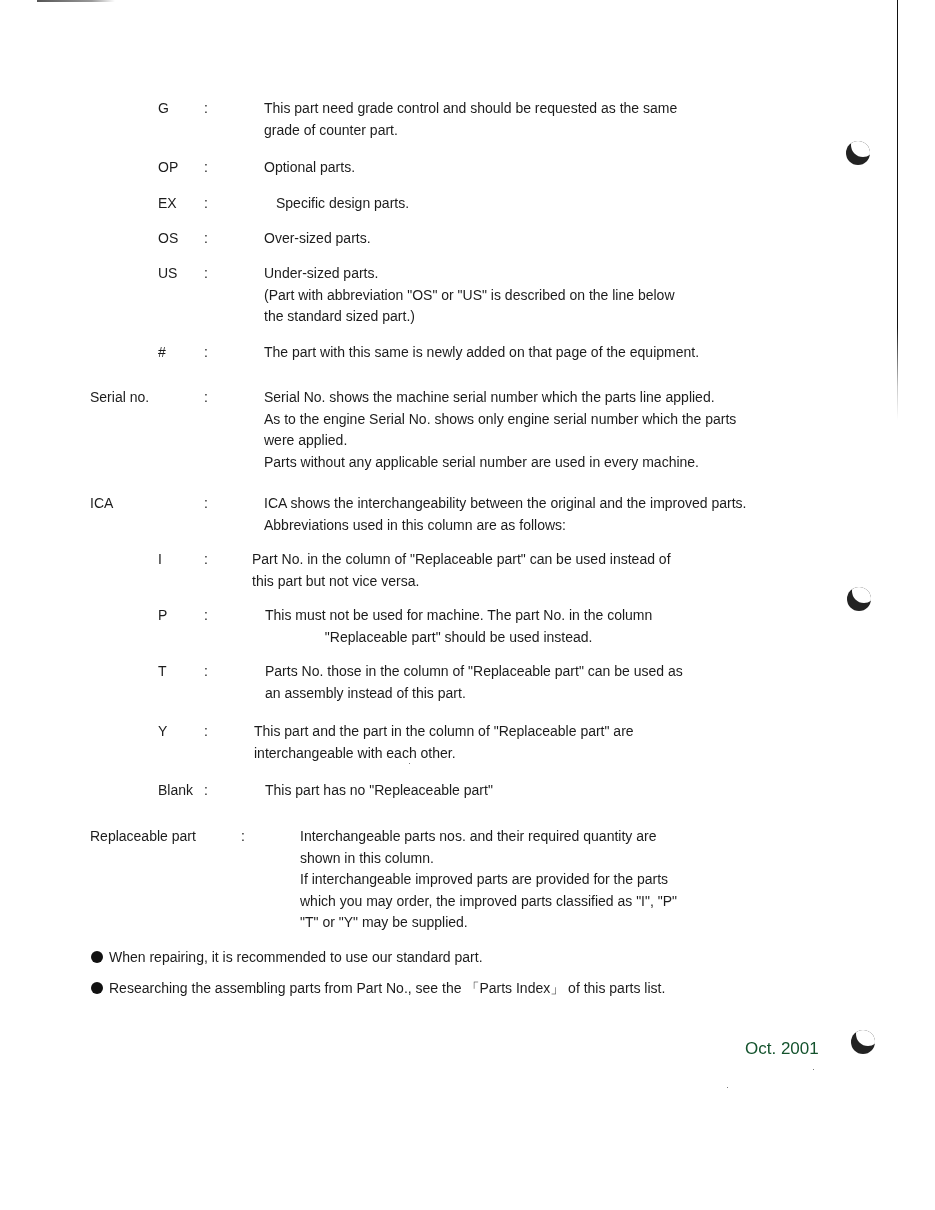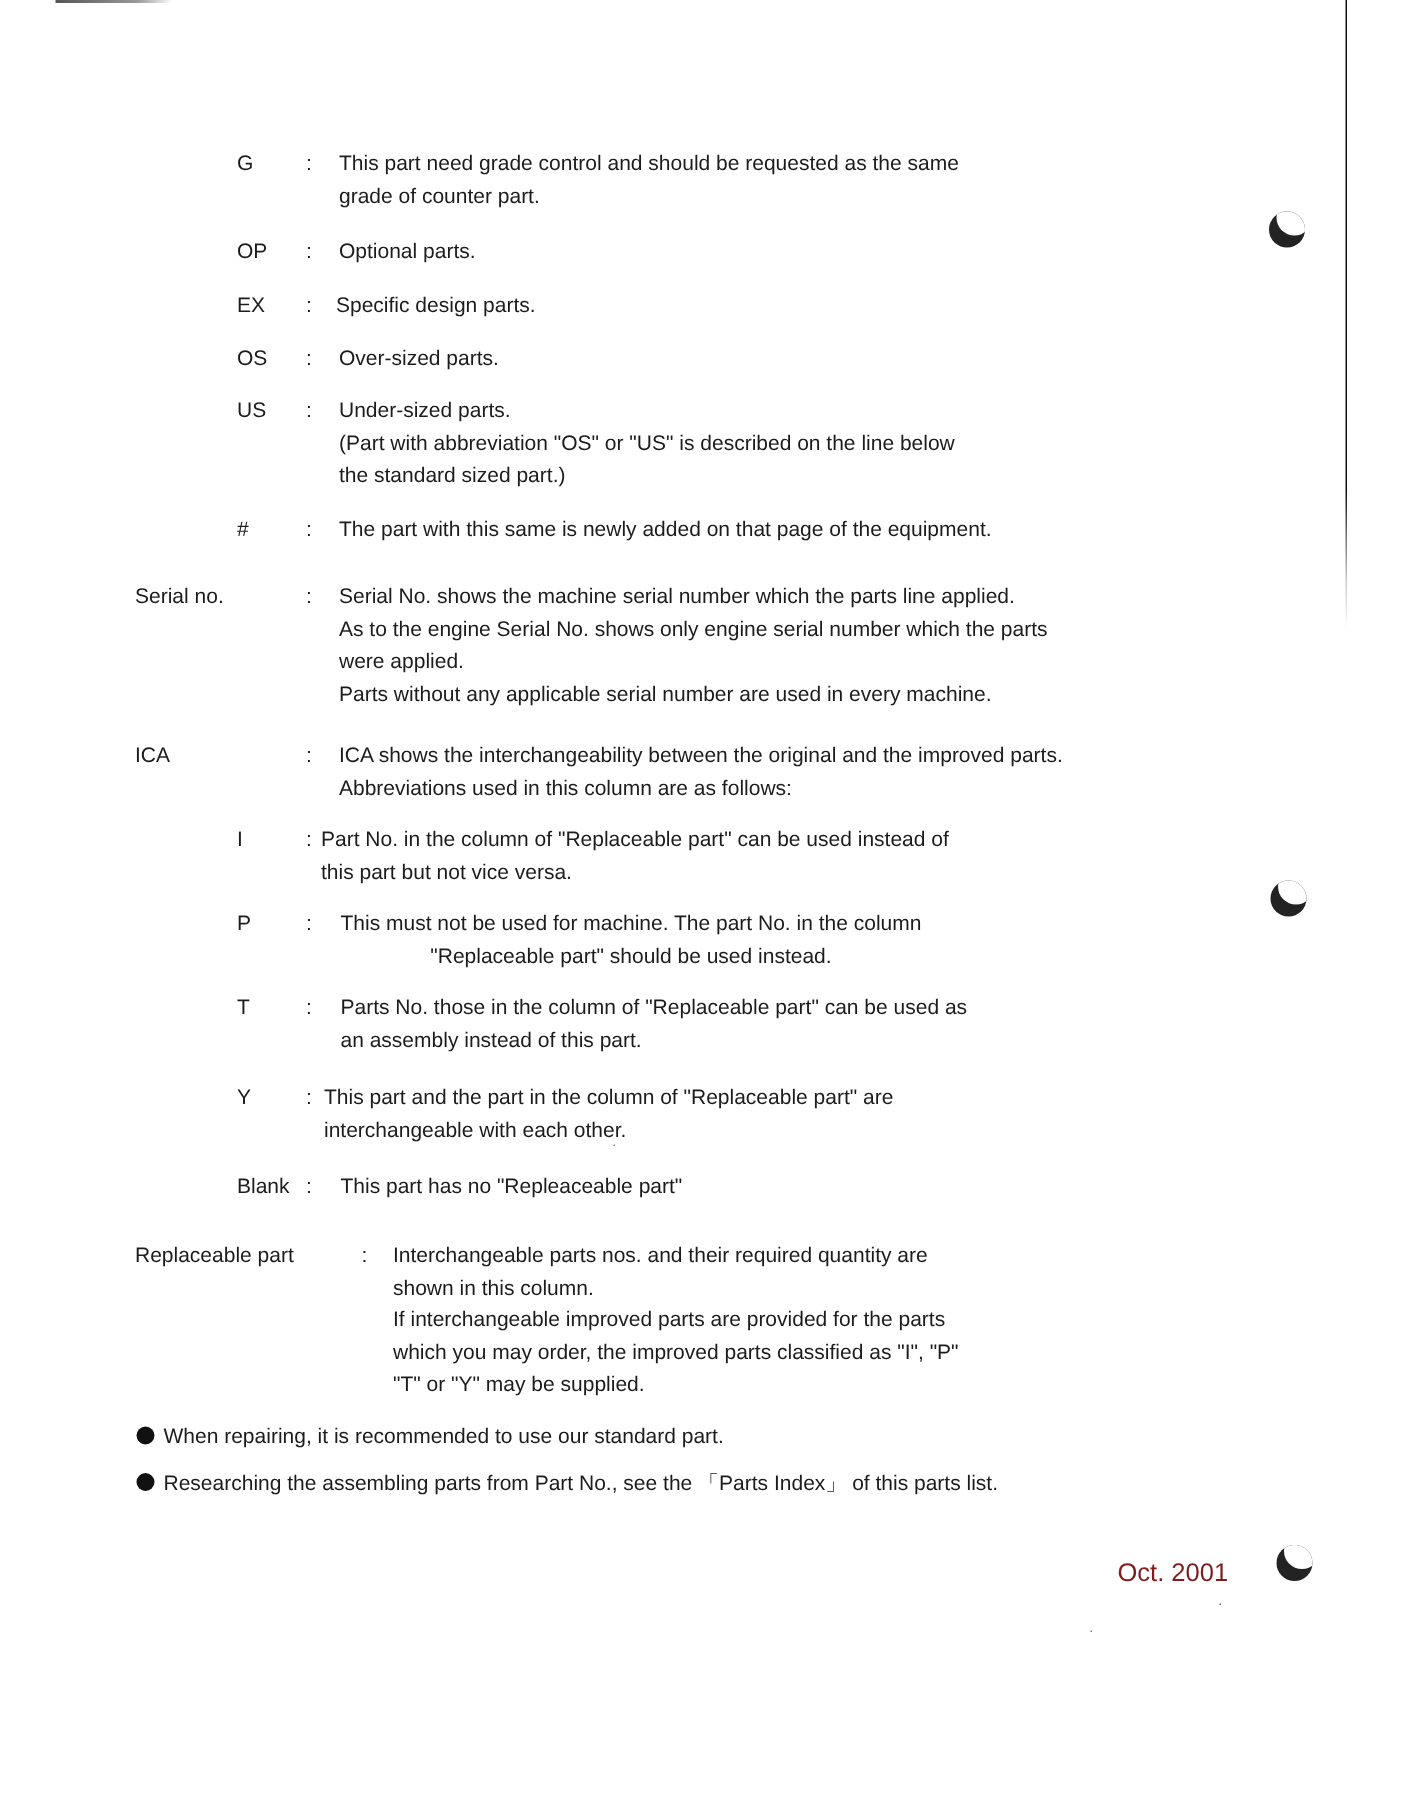--- a/index.html
+++ b/index.html
@@ -57,42 +57,42 @@
   .code {
     position: absolute;
     left: 0;
   }
   .colon {
     position: absolute;
   }
   .desc {
     position: absolute;
   }
-  .desc span { display: block; }
+  .desc span { display: block; margin-left: 38px; }
 
   .bullet-line {
     position: absolute;
     left: 91px;
     font-size: 14px;
     line-height: 20px;
     white-space: nowrap;
   }
   .bullet-dot {
     display: inline-block;
     width: 12px; height: 12px;
     border-radius: 50%;
     background: #111;
     vertical-align: -1px;
     margin-right: 6px;
   }
   .date {
     position: absolute;
     left: 745px; top: 1039px;
     font-size: 17px;
-    color: #7f1d1d;
+    color: #14532d;
     white-space: nowrap;
   }
   .speck {
     position: absolute;
     width: 1px; height: 1px;
     background: #777;
   }
 </style>
 </head>
 <body>
@@ -119,21 +119,21 @@
     <span class="code">OP</span>
     <span class="colon" style="left:46px;">:</span>
     <div class="desc" style="left:68px;">
       <span>Optional parts.</span>
     </div>
   </div>
 
   <div class="row" style="left:158px; top:193px;">
     <span class="code">EX</span>
     <span class="colon" style="left:46px;">:</span>
-    <div class="desc" style="left:66px;text-align:right;">
+    <div class="desc" style="left:80px;text-align:right;">
       <span>Specific design parts.</span>
     </div>
   </div>
 
   <div class="row" style="left:158px; top:228px;">
     <span class="code">OS</span>
     <span class="colon" style="left:46px;">:</span>
     <div class="desc" style="left:68px;">
       <span>Over-sized parts.</span>
     </div>

